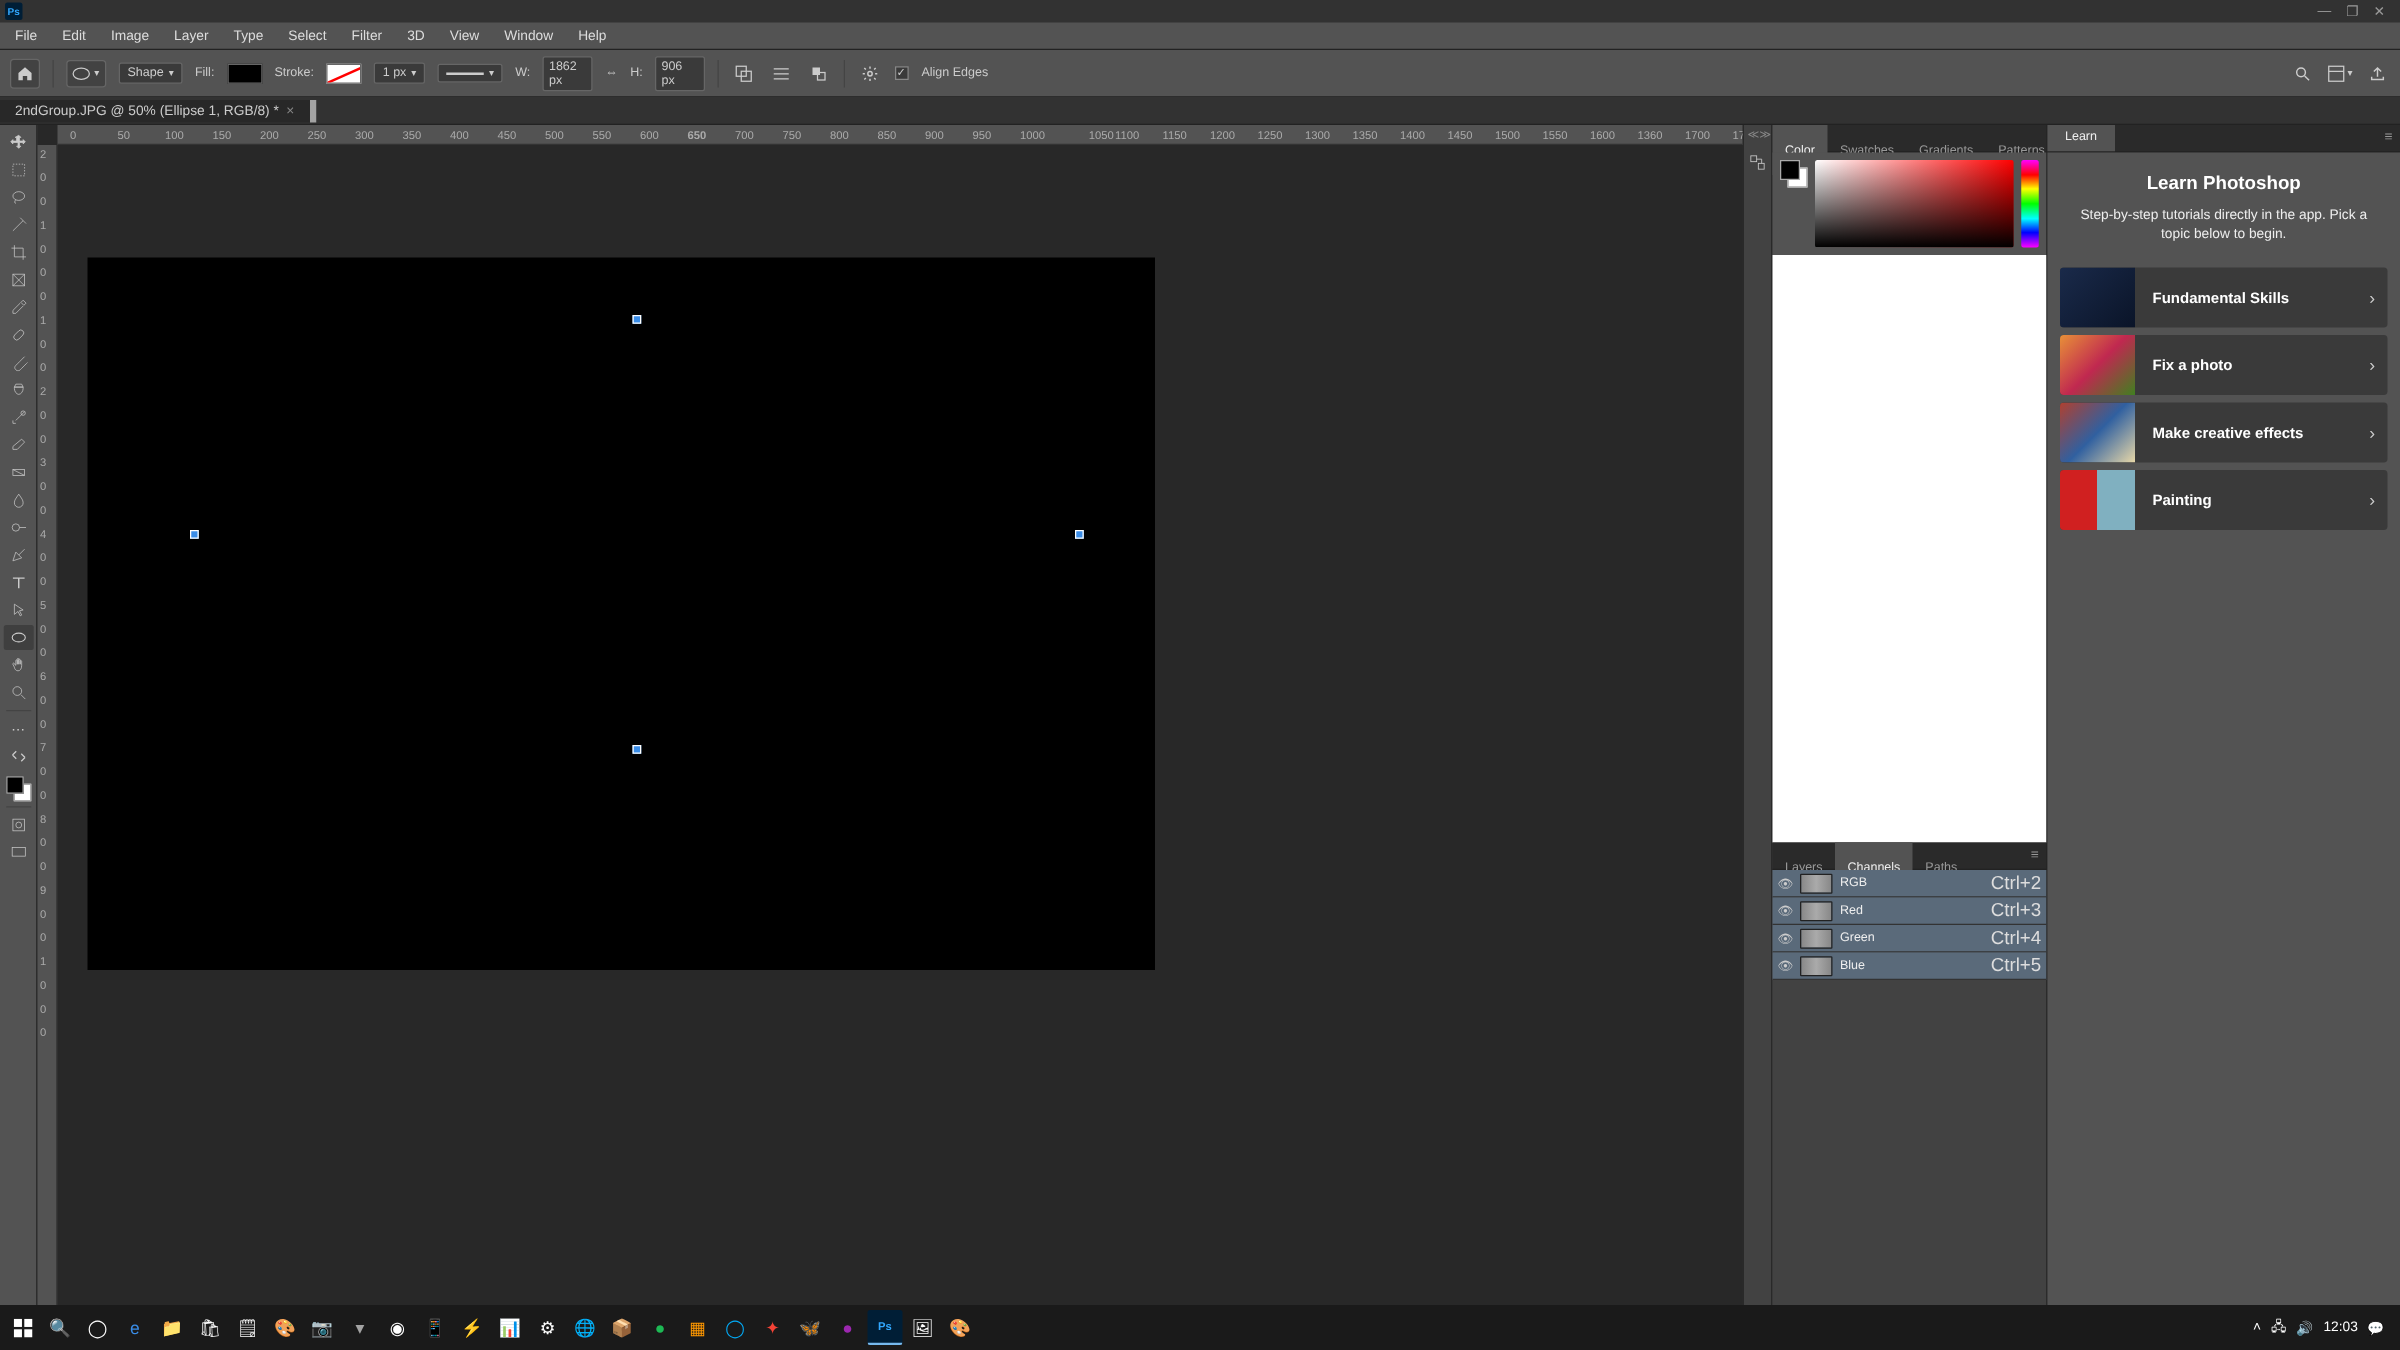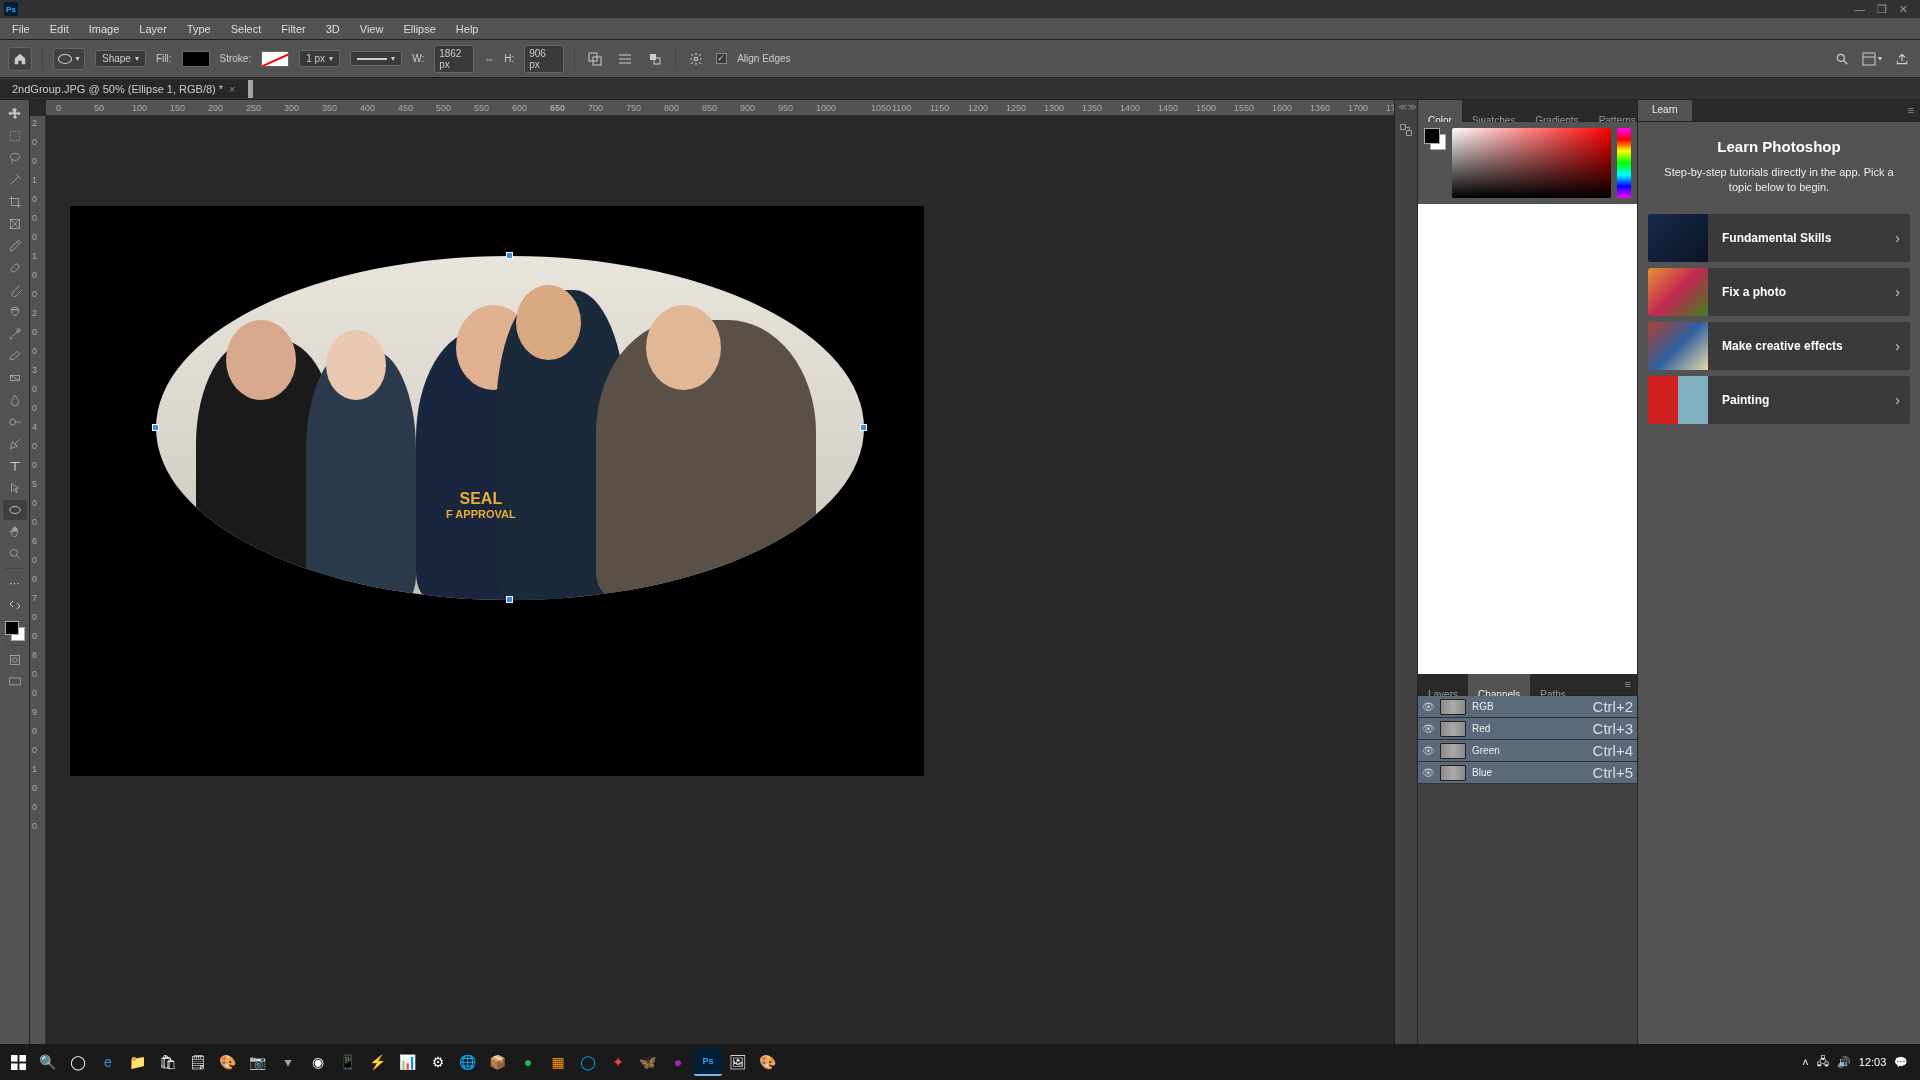--- a/index.html
+++ b/index.html
@@ -142,21 +142,21 @@
 <div class="menubar">
   <div class="menu-item">File</div>
   <div class="menu-item">Edit</div>
   <div class="menu-item">Image</div>
   <div class="menu-item">Layer</div>
   <div class="menu-item">Type</div>
   <div class="menu-item">Select</div>
   <div class="menu-item">Filter</div>
   <div class="menu-item">3D</div>
   <div class="menu-item">View</div>
-  <div class="menu-item">Ellipse</div>
+  <div class="menu-item">Window</div>
   <div class="menu-item">Help</div>
 </div>
 
 <div class="optionsbar">
   <div class="home-btn">
     <svg width="14" height="14" viewBox="0 0 24 24">
         <path d="M3 11l9-8 9 8v10h-6v-6h-6v6H3z" fill="#ccc"></path>
       </svg>
   </div>
   <div class="sep"></div>
@@ -459,38 +459,20 @@
           <span class="tick" style="top: 591px;">9</span>
           <span class="tick" style="top: 610px;">0</span>
           <span class="tick" style="top: 629px;">0</span>
           <span class="tick" style="top: 648px;">1</span>
           <span class="tick" style="top: 667px;">0</span>
           <span class="tick" style="top: 686px;">0</span>
           <span class="tick" style="top: 705px;">0</span>
         </div>
       <div class="canvas-viewport">
         <div class="doc-canvas">
-          <div class="ellipse-clip">
-            <div class="photo-fake">
-              <div class="person p1"></div>
-                <div class="p1h"></div>
-              <div class="person p2"></div>
-                <div class="p2h"></div>
-              <div class="person p3"></div>
-                <div class="p3h"></div>
-              <div class="person p4"></div>
-                <div class="p4h"></div>
-              <div class="person p5"></div>
-                <div class="p5h"></div>
-              <div class="tshirt-text">
-                <div>SEAL</div>
-                <div style="font-size:11px;">F APPROVAL</div>
-              </div>
-            </div>
-          </div>
 
           <div class="sel-handle" style="left:436px; top:46px;"></div>
           <div class="sel-handle" style="left:436px; top:390px;"></div>
           <div class="sel-handle" style="left:82px; top:218px;"></div>
           <div class="sel-handle" style="left:790px; top:218px;"></div>
         </div>
       </div>
     </div>
   </div>
 

